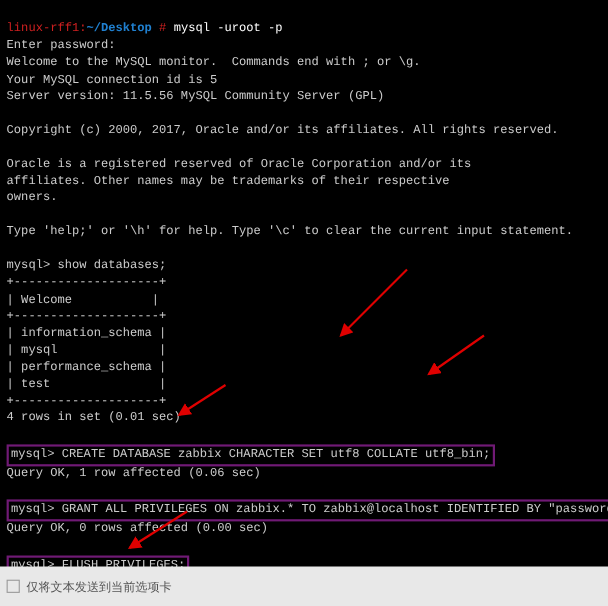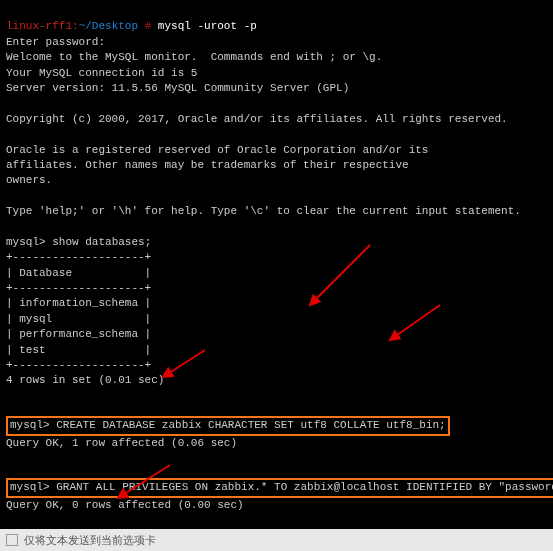--- a/index.html
+++ b/index.html
@@ -12,41 +12,40 @@
       height: 551px;
       position: relative;
       overflow: hidden;
     }
     .terminal {
       padding: 4px 6px;
       line-height: 1.4;
       white-space: pre;
     }
     .prompt-path { color: #d02020; margin-top: 11px; }
-    .prompt-tilde { color: #2080d0; }
+    .prompt-tilde { color: #2080d0; font-weight: bold; }
     .prompt-hash { color: #d02020; }
     .cmd-white { color: #fff; }
     .redbox {
-      border: 2px solid #f97316;
+      border: 2px solid #701a75;
       display: inline-block;
       padding: 0 2px;
-      margin-top: 12px;
     }
     .arrow {
       position: absolute;
       pointer-events: none;
     }
     .arrow svg { display: block; }
     .footer {
       position: absolute;
       bottom: 0;
       left: 0;
       right: 0;
       background: #e8e8e8;
-      height: 22px;
+      height: 36px;
       display: flex;
       align-items: center;
       padding-left: 6px;
       font-family: 'Microsoft YaHei', sans-serif;
       font-size: 11px;
       color: #555;
     }
     .footer-check {
       width: 12px;
       height: 12px;
@@ -70,21 +69,21 @@
 <span>Copyright (c) 2000, 2017, Oracle and/or its affiliates. All rights reserved.</span>
 
 <span>Oracle is a registered reserved of Oracle Corporation and/or its</span>
 <span>affiliates. Other names may be trademarks of their respective</span>
 <span>owners.</span>
 
 <span>Type 'help;' or '\h' for help. Type '\c' to clear the current input statement.</span>
 
 <span>mysql&gt; </span><span>show databases;</span>
 <span>+--------------------+</span>
-<span>| Database           |</span>
+<span>| Welcome           |</span>
 <span>+--------------------+</span>
 <span>| information_schema |</span>
 <span>| mysql              |</span>
 <span>| performance_schema |</span>
 <span>| test               |</span>
 <span>+--------------------+</span>
 <span>4 rows in set (0.01 sec)</span>
 
 <span class="redbox"><span>mysql&gt; </span><span>CREATE DATABASE zabbix CHARACTER SET utf8 COLLATE utf8_bin;</span></span>
 <span>Query OK, 1 row affected (0.06 sec)</span>

